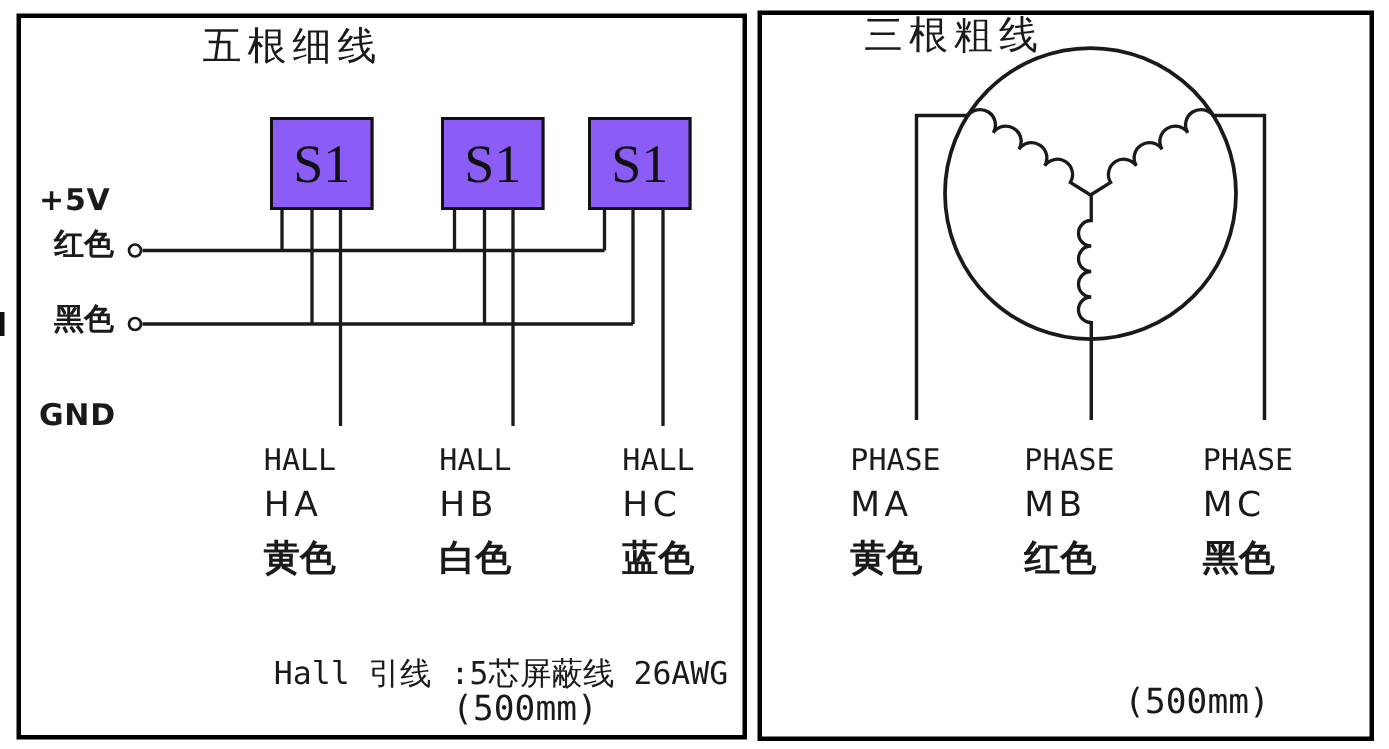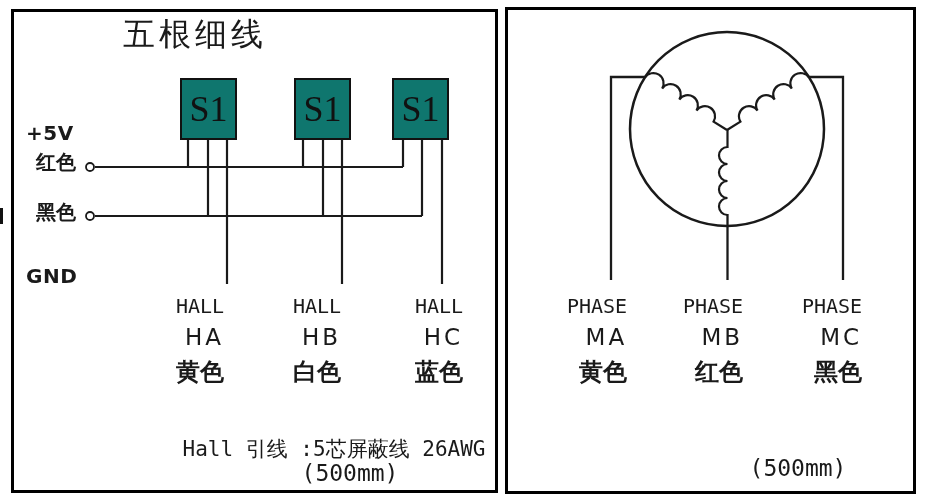--- a/index.html
+++ b/index.html
@@ -4,30 +4,30 @@
 <style>
   html,body{margin:0;padding:0;background:#ffffff;}
   .stage{position:relative;width:926px;height:499px;background:#ffffff;color:#1a1a1a;
          font-family:"DejaVu Sans",sans-serif;overflow:hidden;}
   .panel{position:absolute;border:3px solid #000;background:transparent;box-sizing:border-box;}
   #hall-panel{left:11px;top:9px;width:487px;height:484px;}
   #motor-panel{left:505px;top:7px;width:411px;height:487px;}
   svg.wires{position:absolute;left:0;top:0;}
   .lbl{position:absolute;white-space:nowrap;line-height:1.1;}
   .ctr{transform:translateX(-50%);text-align:center;}
-  .t-title{font-family:"DejaVu Serif",serif;font-size:32px;letter-spacing:4px;font-weight:400;}
+  .t-title{font-family:"DejaVu Serif",serif;font-size:26px;letter-spacing:4px;font-weight:400;}
   .t-bold{font-weight:bold;font-size:20px;letter-spacing:0.5px;}
   .t-cn{font-weight:bold;font-size:20px;}
-  .col{position:absolute;text-align:right;transform:translateX(-50%);}
+  .col{position:absolute;text-align:left;transform:translateX(-50%);}
   .col-sig{font-family:"DejaVu Sans Mono",monospace;font-size:20px;line-height:24px;}
   .col-name{font-size:23px;letter-spacing:3px;line-height:26px;margin-top:6px;}
   .col-color{font-weight:bold;font-size:24px;line-height:24px;margin-top:10px;}
   .t-note{font-size:21px;font-family:"DejaVu Sans Mono",monospace;font-weight:500;margin-top:14px;}
   .t-mm{font-family:"DejaVu Sans Mono",monospace;font-size:23px;margin-left:14px;}
-  .s1box{position:absolute;width:57px;height:62px;border:2.5px solid #111;background:#0f766e;
+  .s1box{position:absolute;width:69px;height:62px;border:2.5px solid #111;background:#8b5cf6;
          box-sizing:border-box;display:flex;align-items:center;justify-content:center;
          font-family:"Liberation Serif",serif;font-size:36px;color:#111;}
   .artifact{position:absolute;left:0;top:208px;width:3px;height:16px;background:#111;}
 </style>
 </head>
 <body>
 
 <div class="stage">
 
   <div class="panel" id="hall-panel"></div>
@@ -106,20 +106,21 @@
   </div>
   <div class="col" style="left:439px;top:294px;">
     <div class="col-sig">HALL</div>
     <div class="col-name">HC</div>
     <div class="col-color">蓝色</div>
   </div>
 
   <div class="lbl ctr t-note" style="left:334px;top:424px;">Hall 引线 :5芯屏蔽线 26AWG</div>
   <div class="lbl ctr t-mm" style="left:336px;top:461px;">(500mm)</div>
 
+  <div class="lbl ctr t-title" style="left:636px;top:10px;">三根粗线</div>
 
   <div class="col" style="left:597px;top:294px;">
     <div class="col-sig">PHASE</div>
     <div class="col-name">MA</div>
     <div class="col-color">黄色</div>
   </div>
   <div class="col" style="left:713px;top:294px;">
     <div class="col-sig">PHASE</div>
     <div class="col-name">MB</div>
     <div class="col-color">红色</div>

